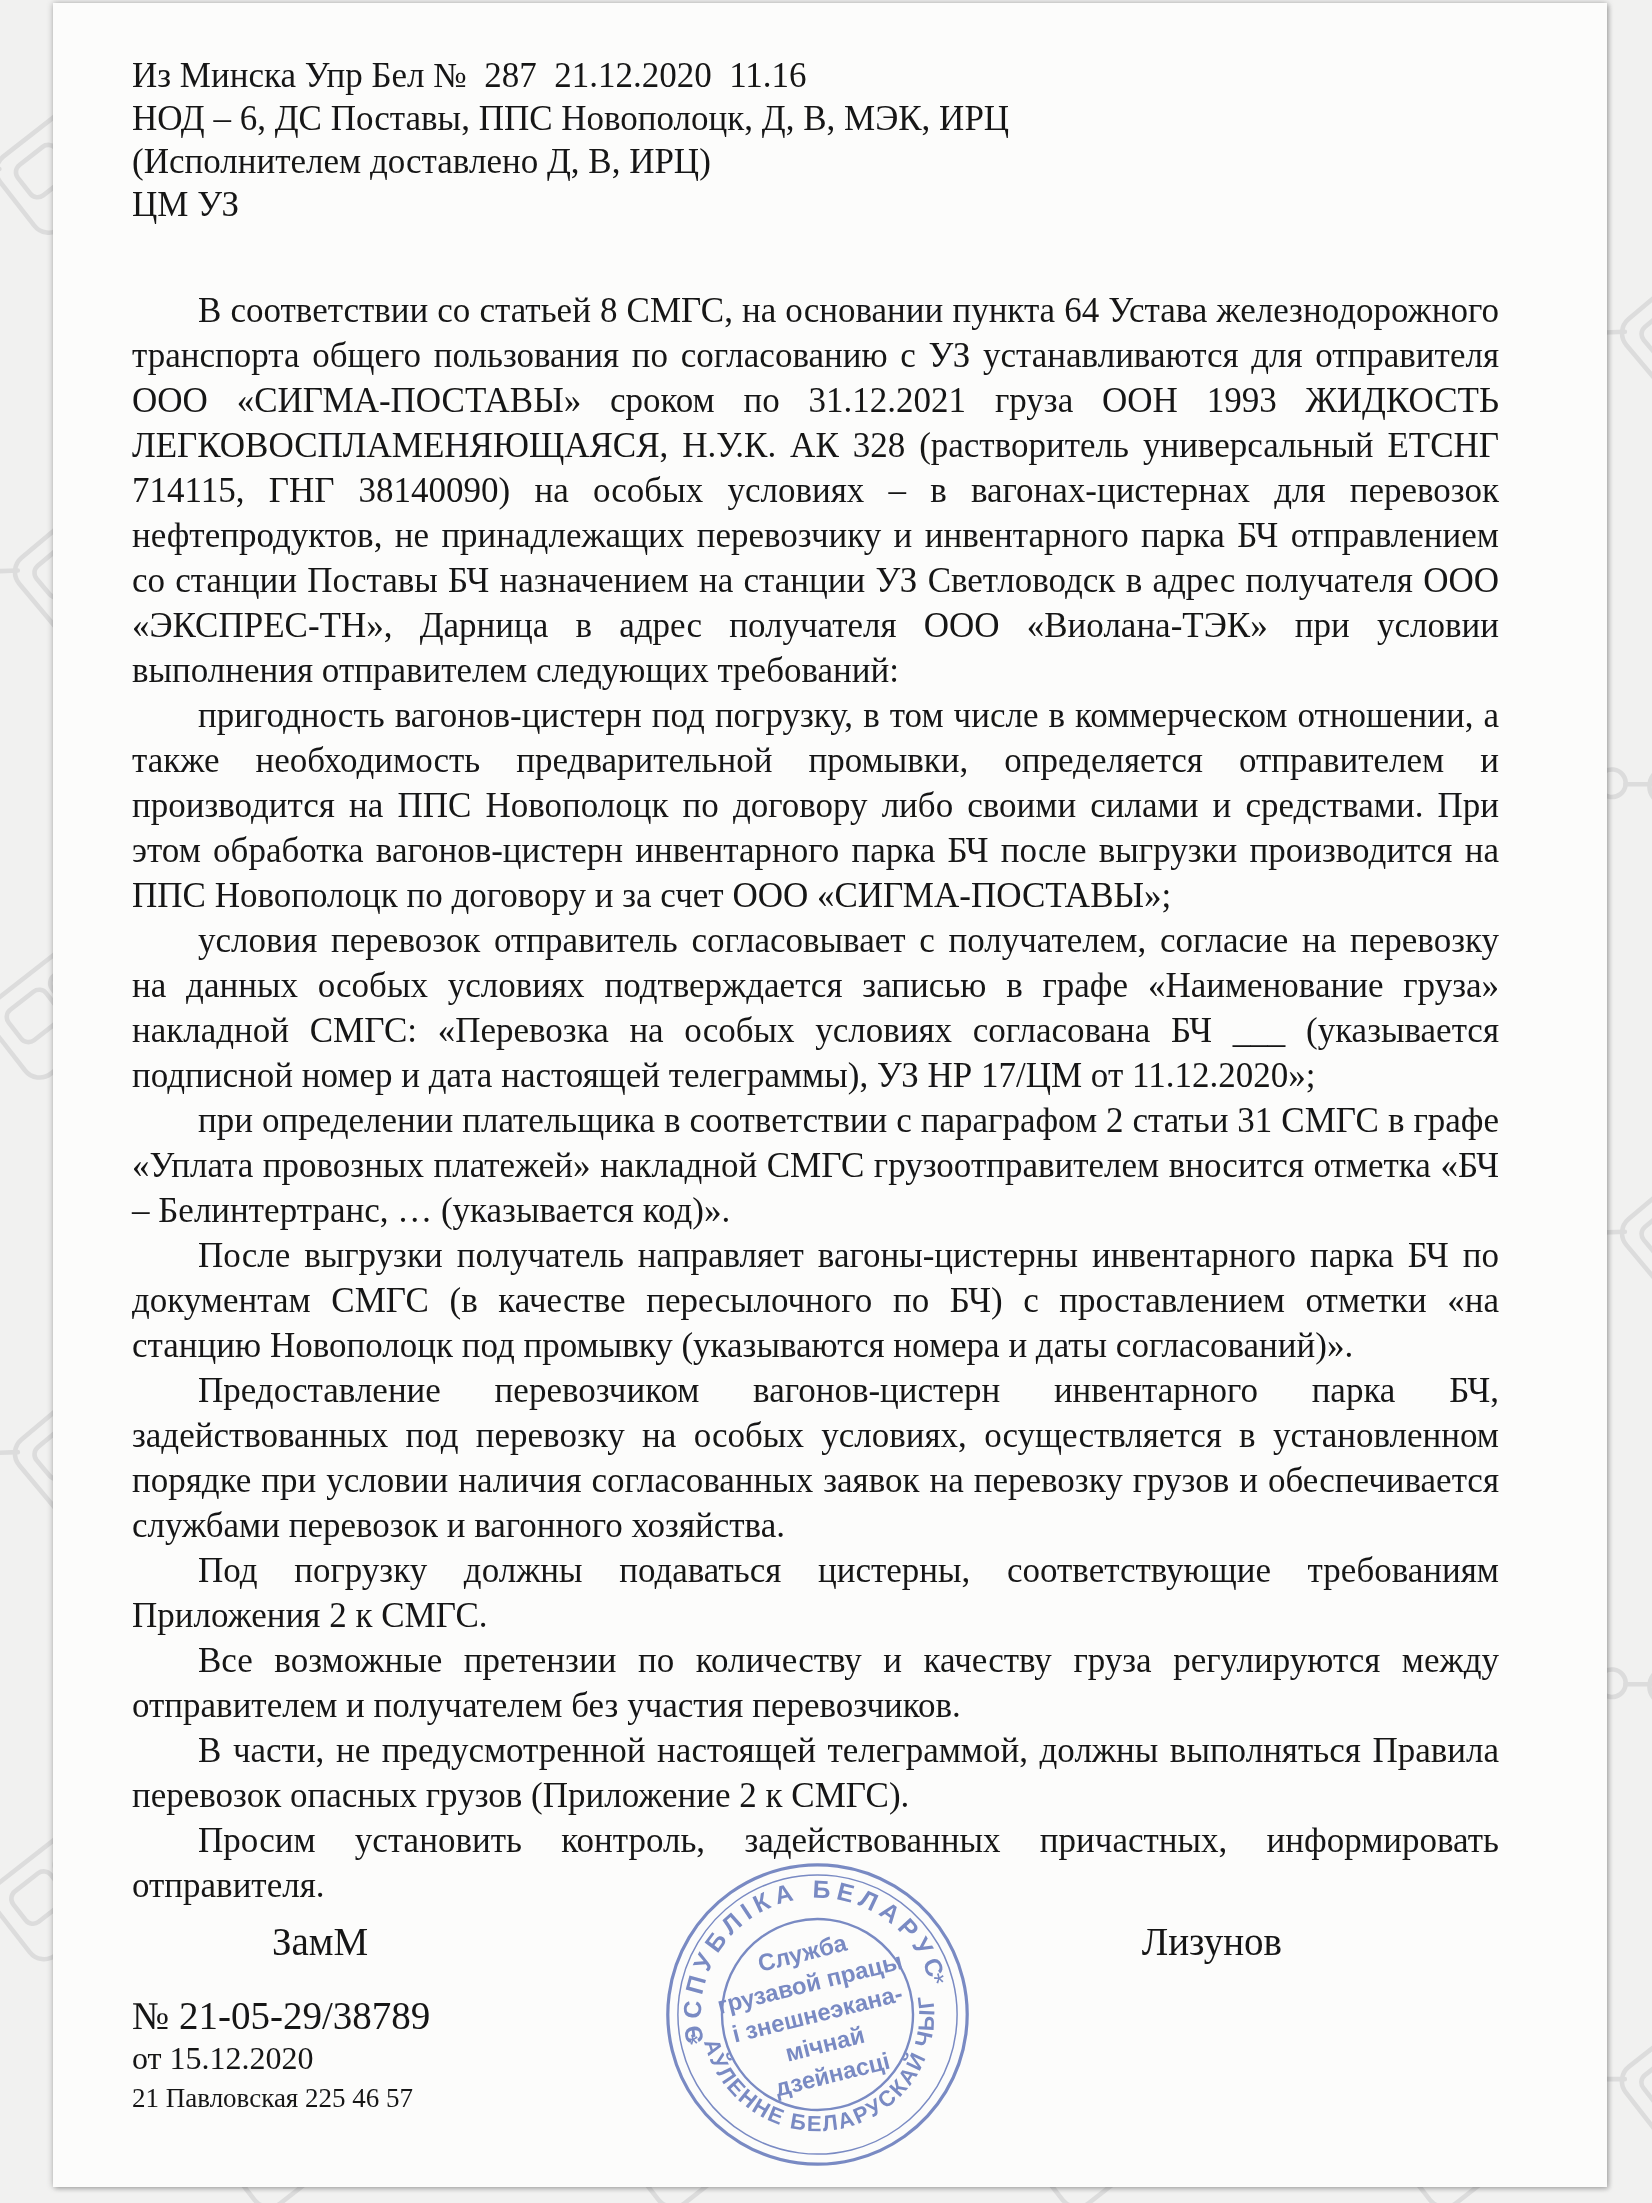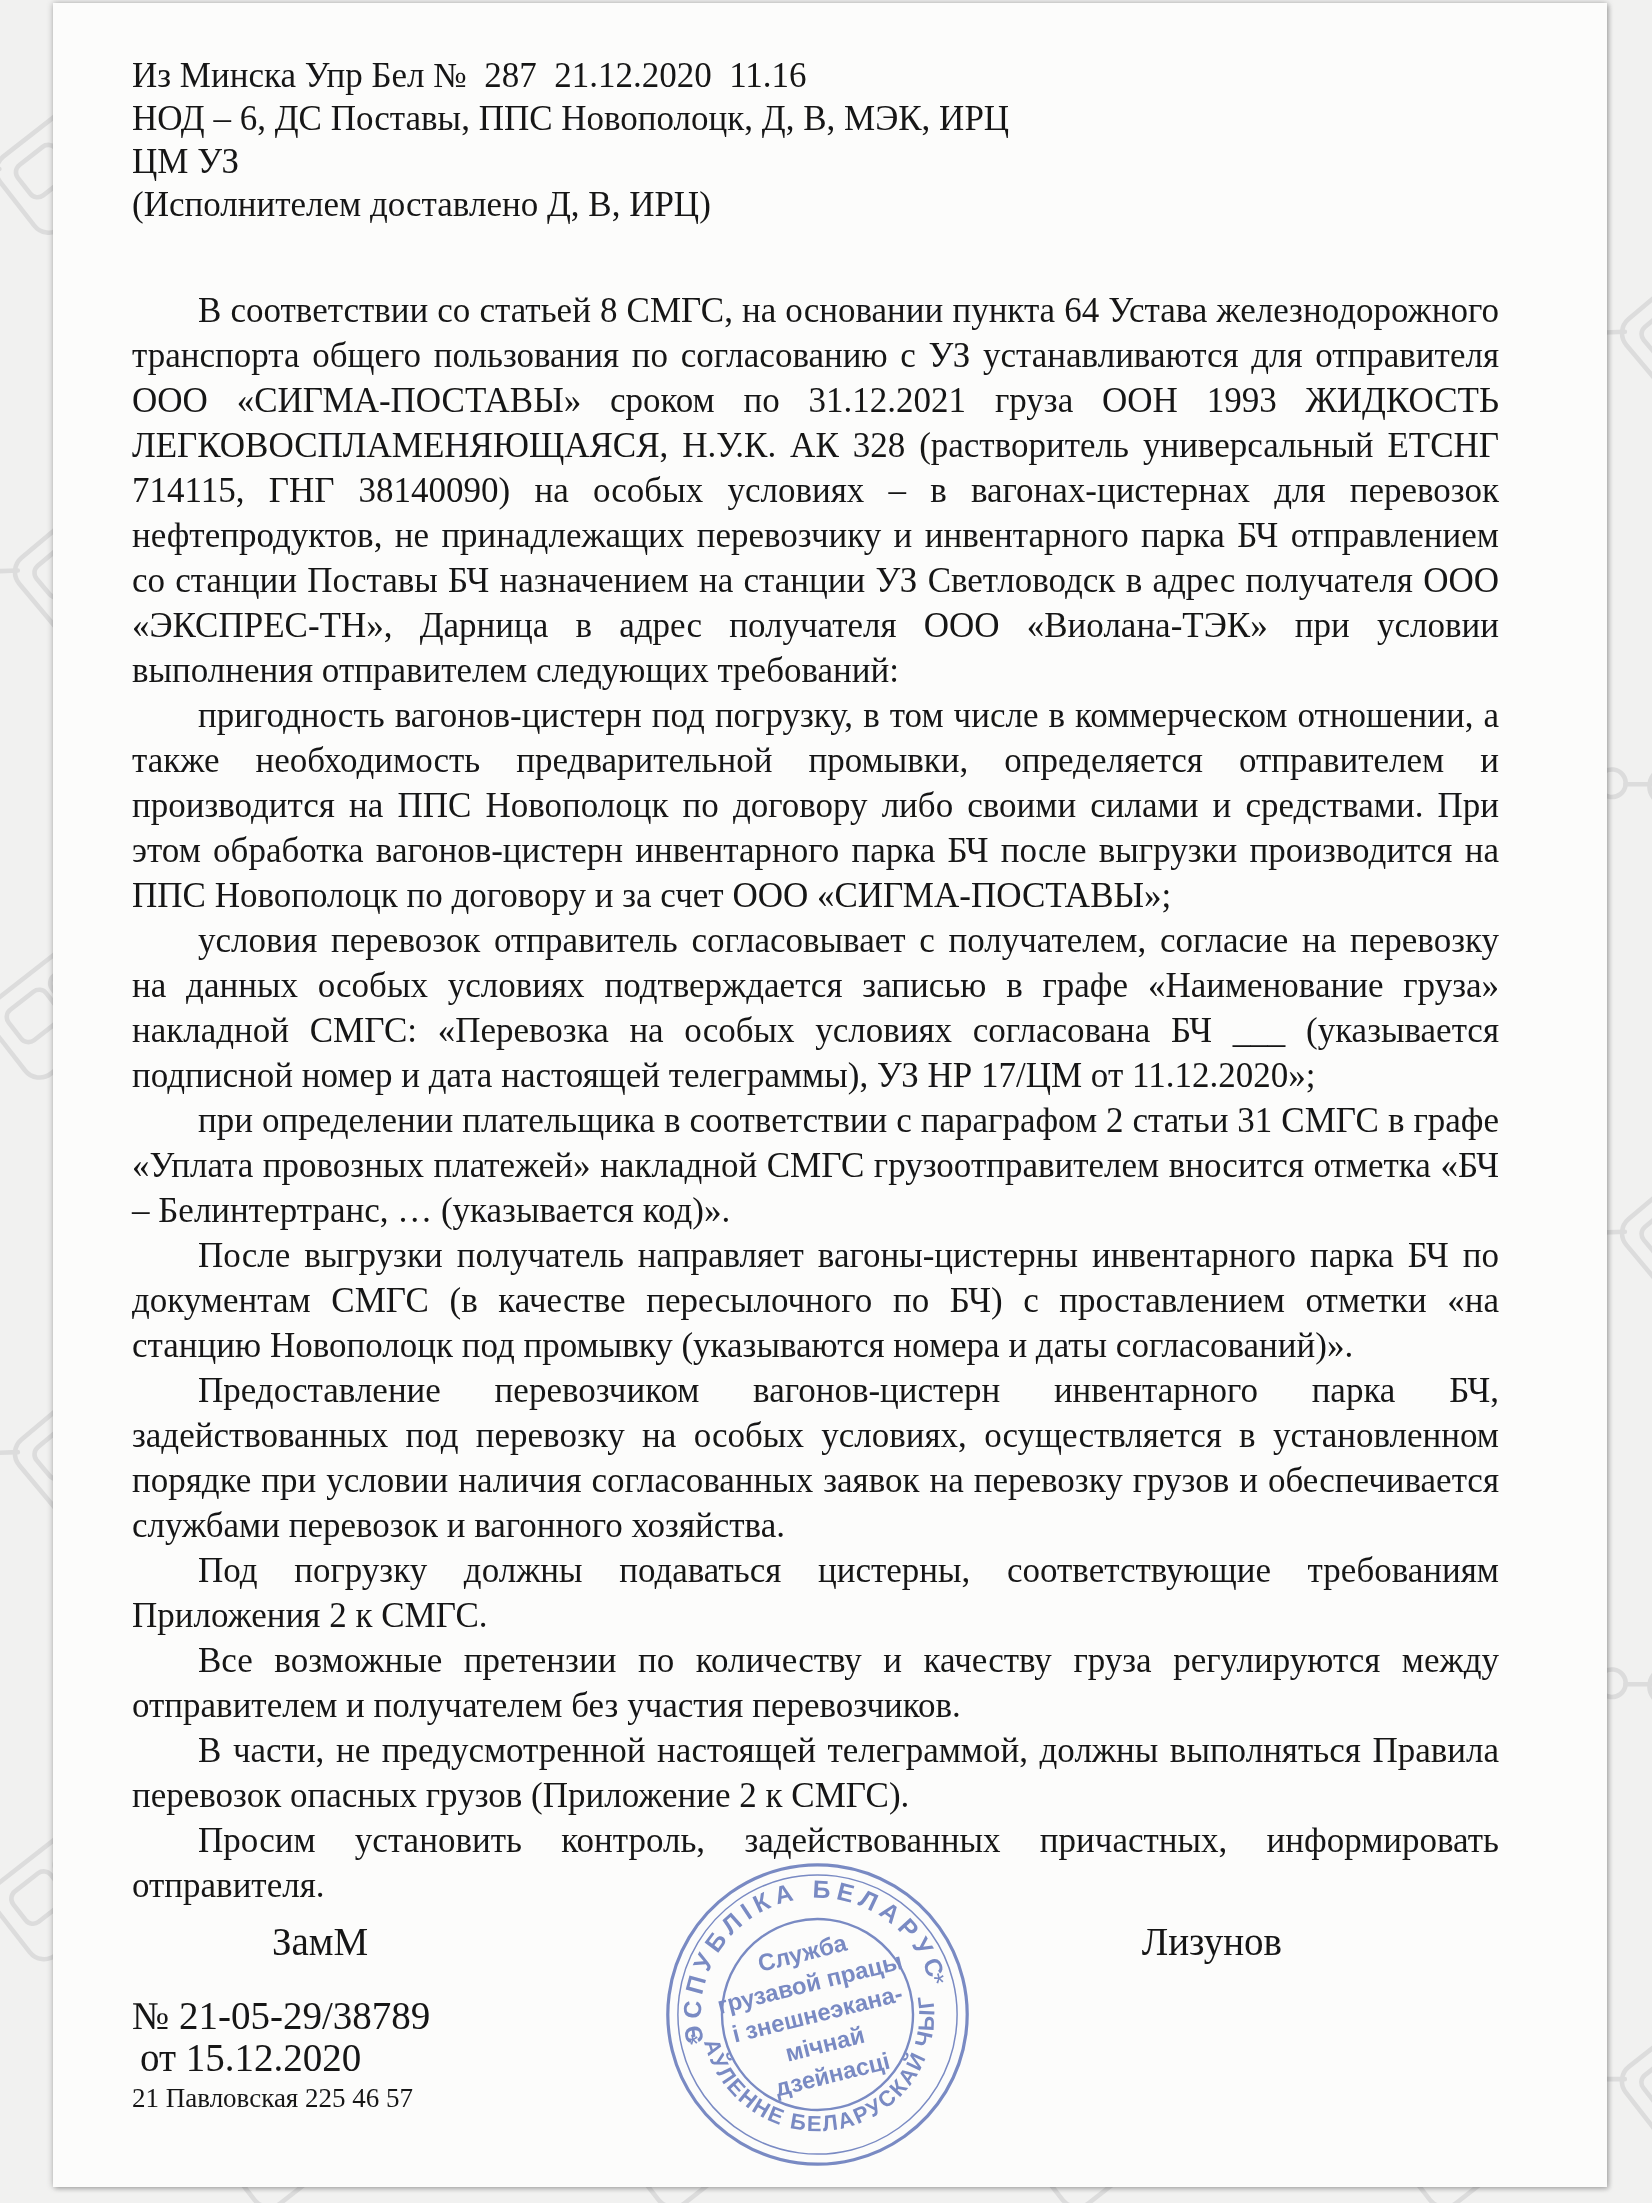--- a/index.html
+++ b/index.html
@@ -35,21 +35,21 @@
   }
   .sig-row{
     display:flex;justify-content:space-between;
     margin-top:11px;
     font-size:39px;
     padding:0 217px 0 140px;
     text-align:right;
   }
   .footer{margin-top:31px;}
   .doc-number{font-size:39px;line-height:42px;}
-  .doc-date{font-size:39px;line-height:42px;margin-left:8px;}
+  .doc-date{font-size:32px;line-height:42px;}
   .contact{font-size:27px;line-height:31px;margin-top:3.7px;}
   
   .stamp{
     position:absolute;left:579px;top:1826px;
     width:371px;height:371px;
     opacity:.82;
     mix-blend-mode:multiply;
     font-family:"Liberation Sans","DejaVu Sans",sans-serif;
   }
 </style>
@@ -85,22 +85,22 @@
   <use href="#train" transform="translate(600,2330) rotate(-38)"></use>
   <use href="#train" transform="translate(1040,2330) rotate(-38)"></use>
   <use href="#train" transform="translate(1440,2330) rotate(-38)"></use>
 </svg>
 
 <div class="page">
   <div class="content">
 
     <div class="hdr">Из Минска Упр Бел №  287  21.12.2020  11.16</div>
     <div class="hdr">НОД – 6, ДС Поставы, ППС Новополоцк, Д, В, МЭК, ИРЦ</div>
+    <div class="hdr">(Исполнителем доставлено Д, В, ИРЦ)</div>
     <div class="hdr">ЦМ УЗ</div>
-    <div class="hdr">(Исполнителем доставлено Д, В, ИРЦ)</div>
 
     <div class="body-text">
       <p>В соответствии со статьей 8 СМГС, на основании пункта 64 Устава железнодорожного транспорта общего пользования по согласованию с УЗ устанавливаются для отправителя ООО «СИГМА-ПОСТАВЫ» сроком по 31.12.2021 груза ООН 1993 ЖИДКОСТЬ ЛЕГКОВОСПЛАМЕНЯЮЩАЯСЯ, Н.У.К. АК 328 (растворитель универсальный ЕТСНГ 714115, ГНГ 38140090) на особых условиях – в вагонах-цистернах для перевозок нефтепродуктов, не принадлежащих перевозчику и инвентарного парка БЧ отправлением со станции Поставы БЧ назначением на станции УЗ Светловодск в адрес получателя ООО «ЭКСПРЕС-ТН», Дарница в адрес получателя ООО «Виолана-ТЭК» при условии выполнения отправителем следующих требований:</p>
       <p>пригодность вагонов-цистерн под погрузку, в том числе в коммерческом отношении, а также необходимость предварительной промывки, определяется отправителем и производится на ППС Новополоцк по договору либо своими силами и средствами. При этом обработка вагонов-цистерн инвентарного парка БЧ после выгрузки производится на ППС Новополоцк по договору и за счет ООО «СИГМА-ПОСТАВЫ»;</p>
       <p>условия перевозок отправитель согласовывает с получателем, согласие на перевозку на данных особых условиях подтверждается записью в графе «Наименование груза» накладной СМГС: «Перевозка на особых условиях согласована БЧ ___ (указывается подписной номер и дата настоящей телеграммы), УЗ НР 17/ЦМ от 11.12.2020»;</p>
       <p>при определении плательщика в соответствии с параграфом 2 статьи 31 СМГС в графе «Уплата провозных платежей» накладной СМГС грузоотправителем вносится отметка «БЧ – Белинтертранс, … (указывается код)».</p>
       <p>После выгрузки получатель направляет вагоны-цистерны инвентарного парка БЧ по документам СМГС (в качестве пересылочного по БЧ) с проставлением отметки «на станцию Новополоцк под промывку (указываются номера и даты согласований)».</p>
       <p>Предоставление перевозчиком вагонов-цистерн инвентарного парка БЧ, задействованных под перевозку на особых условиях, осуществляется в установленном порядке при условии наличия согласованных заявок на перевозку грузов и обеспечивается службами перевозок и вагонного хозяйства.</p>
       <p>Под погрузку должны подаваться цистерны, соответствующие требованиям Приложения 2 к СМГС.</p>
       <p>Все возможные претензии по количеству и качеству груза регулируются между отправителем и получателем без участия перевозчиков.</p>

